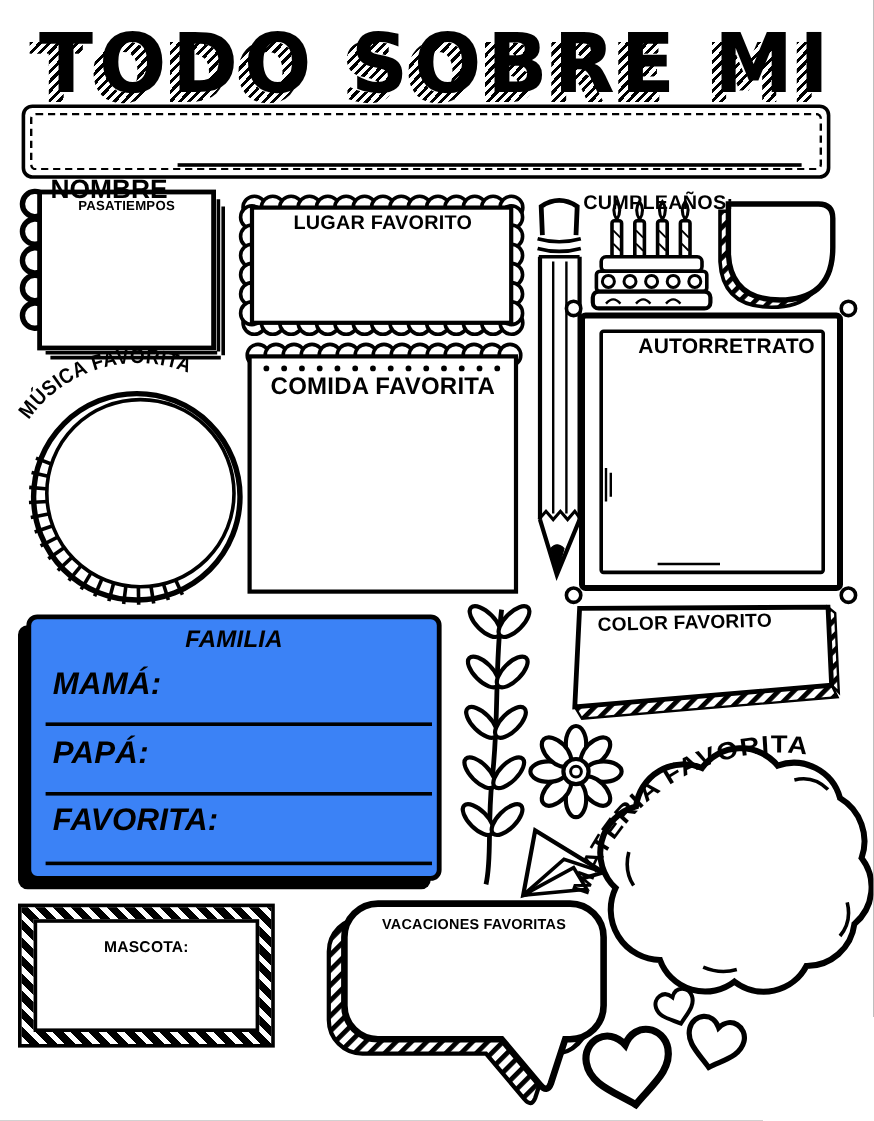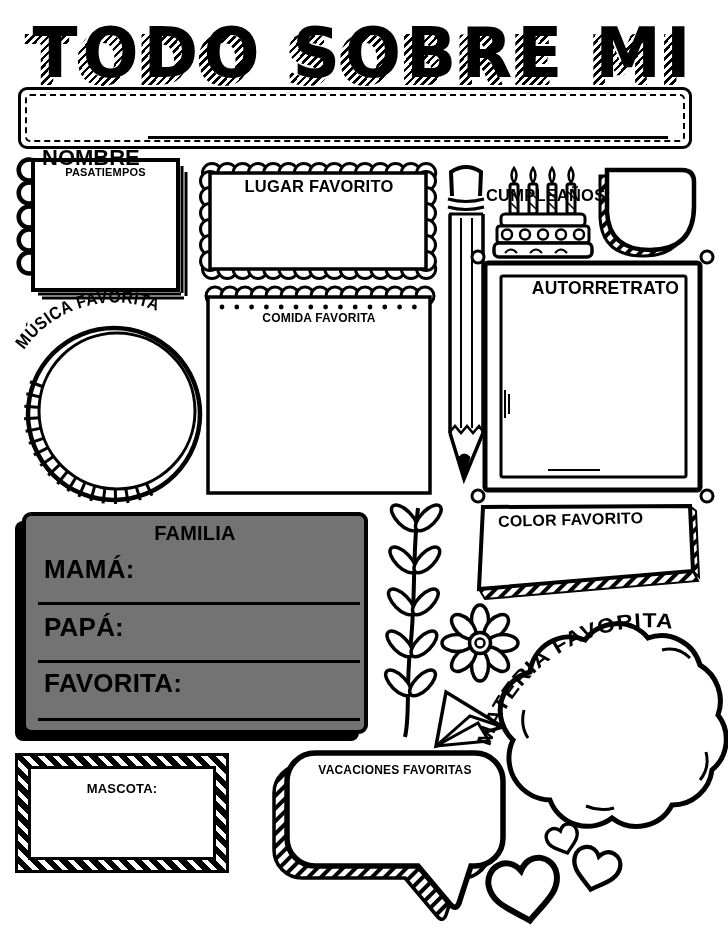--- a/index.html
+++ b/index.html
@@ -20,34 +20,34 @@
   }
   .t-main{color:#000;}
   
   .nombre-box{position:absolute;left:18px;top:87px;width:668px;height:56px;z-index:2;
      border:3.5px solid #000;border-radius:9px;background:#fff;}
   .nombre-inner{position:absolute;inset:4px;border:2.5px dashed #000;border-radius:5px;}
   .nombre-lbl{left:42px;top:101px;font-size:22px;letter-spacing:0;margin-top:44px;}
   .nombre-line{position:absolute;left:148px;top:136px;width:520px;height:3px;background:#000;z-index:3;}
   
   .familia-box{position:absolute;left:22px;top:512px;width:338px;height:214px;z-index:2;
-     border:4px solid #000;border-radius:9px;background:#737373;box-shadow:-8px 8px 0 -1px #000;}
+     border:4px solid #000;border-radius:9px;background:#3b82f6;box-shadow:-8px 8px 0 -1px #000;font-style:italic;}
   .familia-box .lbl{position:absolute;}
   .fam-title{left:0;right:0;top:6px;font-size:20px;}
   .fam-row{font-size:26px;left:18px;}
   .fam-line{position:absolute;left:12px;right:4px;height:2.5px;background:#000;}
   
   .mascota-box{position:absolute;left:15px;top:753px;width:208px;height:114px;z-index:2;
      border:3px solid #000;
      background:repeating-linear-gradient(45deg,#fff 0 4.5px,#000 4.5px 10.5px);}
   .mascota-inner{position:absolute;inset:10px;background:#fff;border:3px solid #000;}
   .lbl-pasatiempos{left:33px;width:145px;top:166px;font-size:11px;}
   .lbl-lugar{left:212px;width:214px;top:177px;font-size:16.5px;}
-  .lbl-cumple{left:486px;top:160px;font-size:16.5px;margin-top:26px;}
-  .lbl-comida{left:208px;width:222px;top:311px;font-size:12px;}
+  .lbl-cumple{left:486px;top:160px;font-size:16.5px;}
+  .lbl-comida{left:208px;width:222px;top:311px;font-size:20px;}
   .lbl-retrato{left:501px;width:209px;top:278px;font-size:17.5px;}
   .lbl-color{left:498px;top:511px;font-size:16px;transform:rotate(-1.5deg);}
   .lbl-mascota{left:0;right:0;top:12px;font-size:13px;position:absolute;}
   .lbl-vacaciones{left:289px;width:212px;top:763px;font-size:12px;}
 </style>
 </head>
 <body>
 
 <div class="canvas">
 

